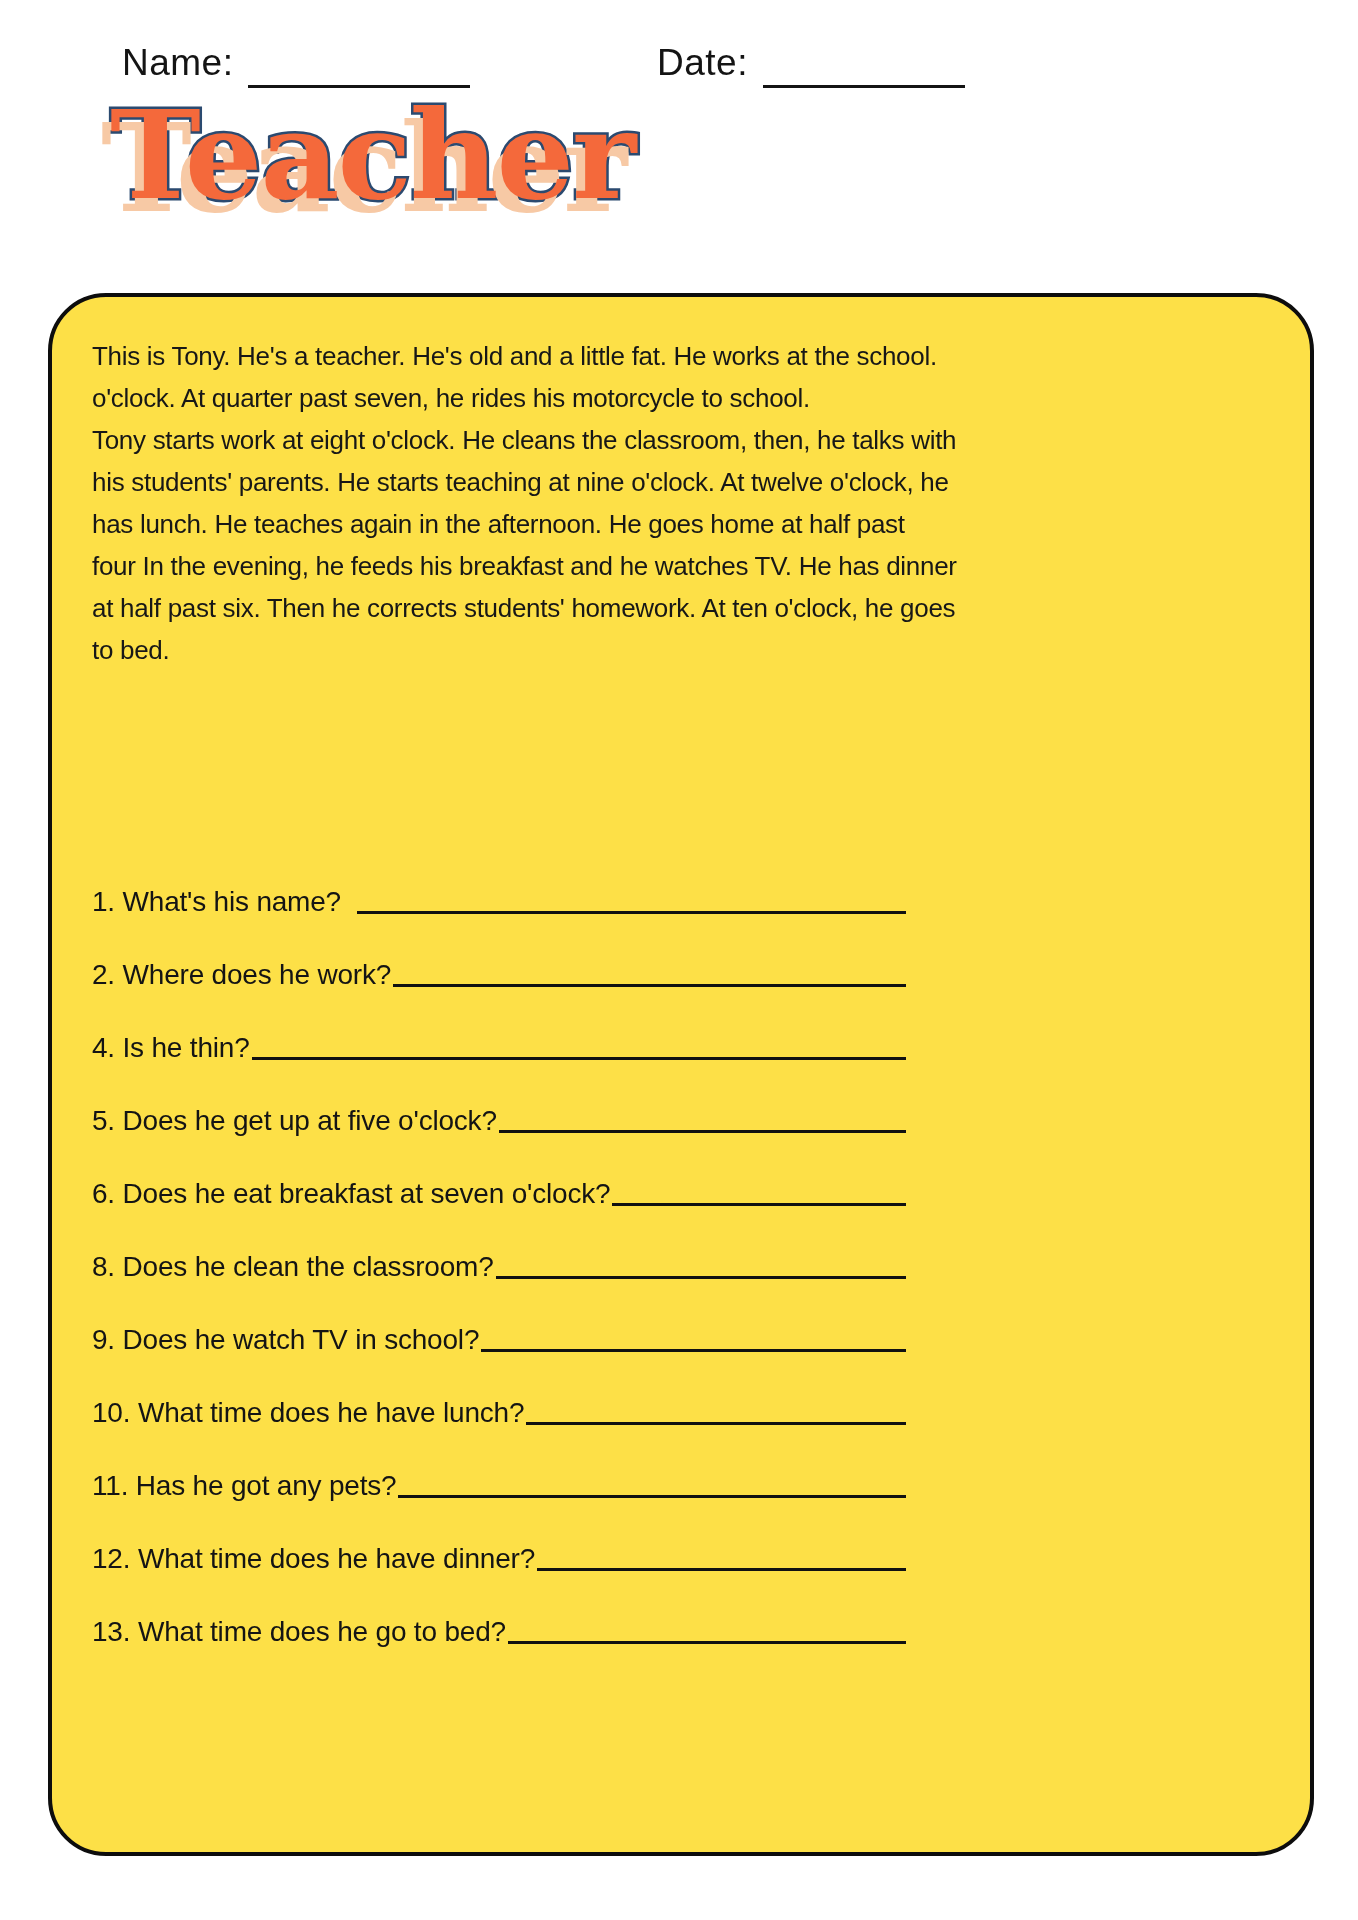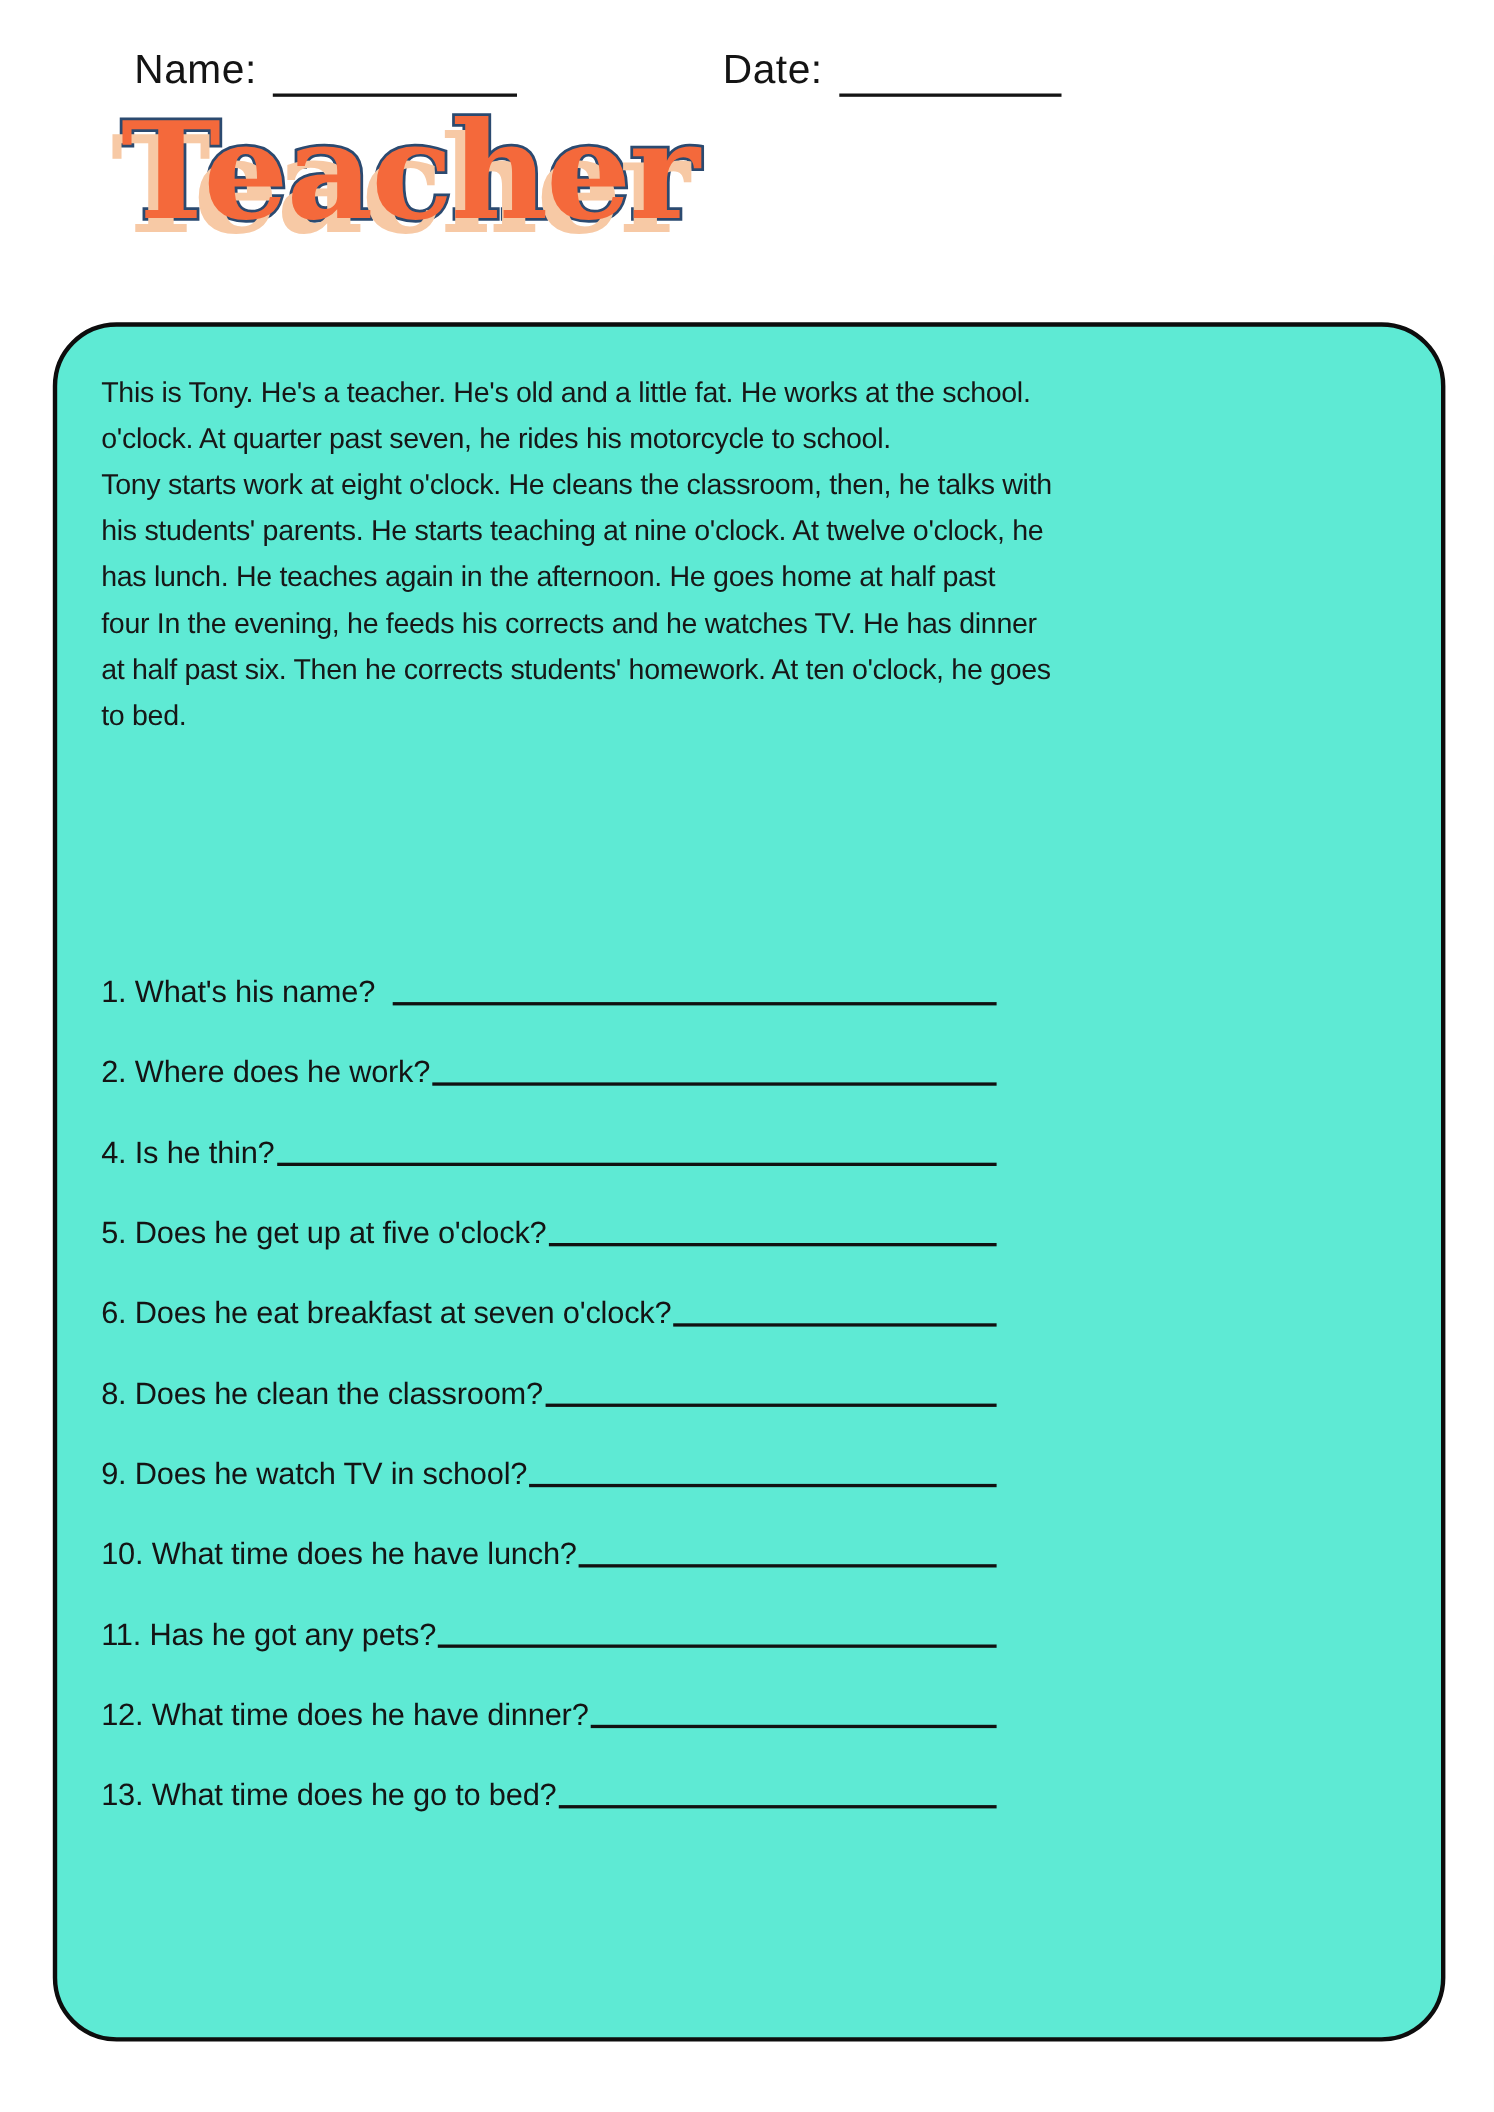--- a/index.html
+++ b/index.html
@@ -46,21 +46,21 @@
     margin-left:28px;
   }
 
   
   .passage-box{
     position:absolute;left:48px;top:293px;
     width:1266px;height:1563px;
     border:4px solid #0d0d0d;
     border-radius:58px;
     padding:38px 40px 0 40px;
-    background:#5eead4;
+    background:#fde047;
   }
 
   .passage{margin-top:0;}
   .passage-line{
     display:block;
     white-space:nowrap;
     font-size:26px;
     letter-spacing:-0.3px;
     line-height:42px;
     color:#171717;
@@ -102,21 +102,21 @@
 <h1 class="worksheet-title">Teacher</h1>
 
 <div class="passage-box">
 
   <div class="passage">
     <span class="passage-line">This is Tony. He's a teacher. He's old and a little fat. He works at the school.</span>
     <span class="passage-line">o'clock. At quarter past seven, he rides his motorcycle to school.</span>
     <span class="passage-line">Tony starts work at eight o'clock. He cleans the classroom, then, he talks with</span>
     <span class="passage-line">his students' parents. He starts teaching at nine o'clock. At twelve o'clock, he</span>
     <span class="passage-line">has lunch. He teaches again in the afternoon. He goes home at half past</span>
-    <span class="passage-line">four In the evening, he feeds his corrects and he watches TV. He has dinner</span>
+    <span class="passage-line">four In the evening, he feeds his breakfast and he watches TV. He has dinner</span>
     <span class="passage-line">at half past six. Then he corrects students' homework. At ten o'clock, he goes</span>
     <span class="passage-line">to bed.</span>
   </div>
 
   <div class="questions">
     <div class="q-row">
       <span class="q-label">1. What's his name?</span>
       <span class="answer-line"></span>
     </div>
     <div class="q-row">

